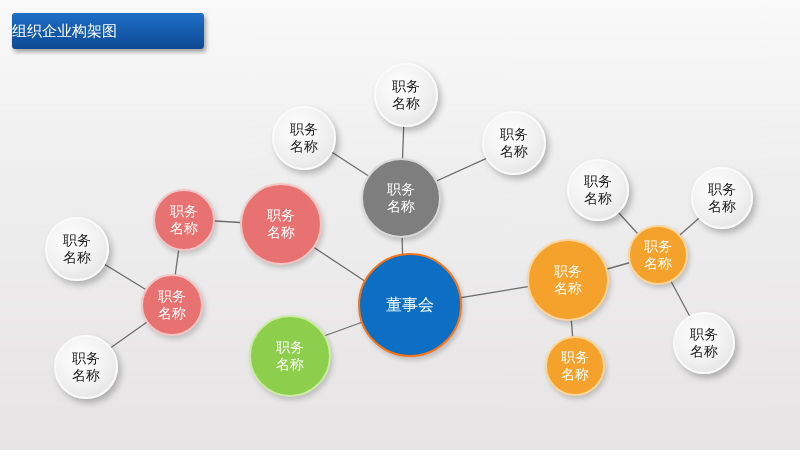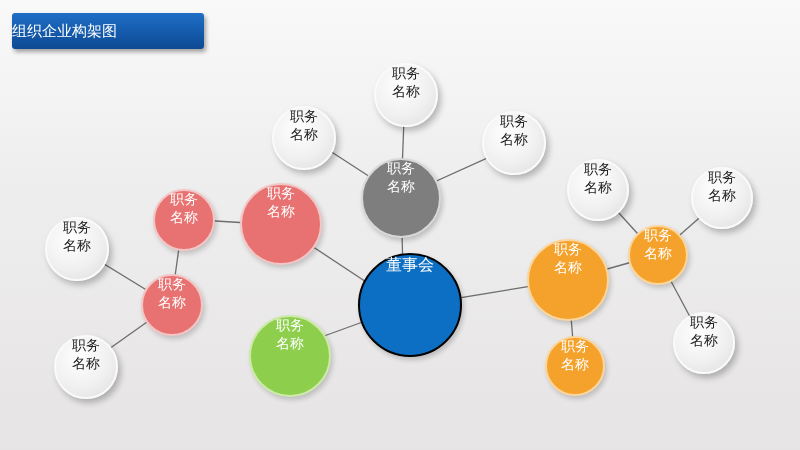--- a/index.html
+++ b/index.html
@@ -4,30 +4,30 @@
 <style>
   html,body{margin:0;padding:0;}
   body{width:800px;height:450px;overflow:hidden;position:relative;
     background:linear-gradient(180deg,#f9f9f9 0%,#efeeee 40%,#e6e4e4 100%);
     font-family:"DejaVu Sans","Liberation Sans",sans-serif;}
   .title{position:absolute;left:12px;top:13px;width:192px;height:36px;
     background:linear-gradient(180deg,#1f6fc6 0%,#1358a8 60%,#0f4a93 100%);
     border-radius:3px;box-shadow:2px 3px 4px rgba(0,0,0,0.35);
     color:#fff;font-size:15px;line-height:36px;text-align:left;}
   svg.lines{position:absolute;left:0;top:0;}
-  .node{position:absolute;border-radius:50%;display:flex;align-items:flex-start;justify-content:center;
+  .node{position:absolute;border-radius:50%;display:flex;align-items:center;justify-content:center;
     text-align:center;box-sizing:border-box;}
   .node span{display:block;white-space:pre-line;line-height:1.25;}
   .grey{background:radial-gradient(circle at 40% 35%,#ffffff 0%,#f0f0f0 55%,#dcdcdc 100%);
     color:#222;box-shadow:3px 4px 6px rgba(0,0,0,0.25);border:2px solid #fafafa;}
   .dark{background:#7e7e7e;color:#fff;border:2px solid #d8d8d8;box-shadow:2px 3px 5px rgba(0,0,0,0.2);}
   .red{background:#e87271;color:#fff;border:2px solid #f3c6c5;box-shadow:2px 3px 5px rgba(0,0,0,0.18);}
   .orange{background:#f5a22c;color:#fff;border:2px solid #fad69c;box-shadow:2px 3px 5px rgba(0,0,0,0.18);}
   .green{background:#8dcf4d;color:#fff;border:2px solid #cdeaa8;box-shadow:2px 3px 5px rgba(0,0,0,0.18);}
-  .blue{background:#0c6fc3;color:#fff;border:2px solid #000000;box-shadow:2px 3px 5px rgba(0,0,0,0.2);}
+  .blue{background:#0c6fc3;color:#fff;border:2px solid #f97316;box-shadow:2px 3px 5px rgba(0,0,0,0.2);}
 </style>
 </head>
 <body>
 
 <div class="title">组织企业构架图</div>
 
 <svg class="lines" width="800" height="450">
   <g stroke="#6e6e6e" stroke-width="1.3">
     <line x1="404" y1="307" x2="401" y2="197"></line>
     <line x1="404" y1="307" x2="280" y2="225"></line>

